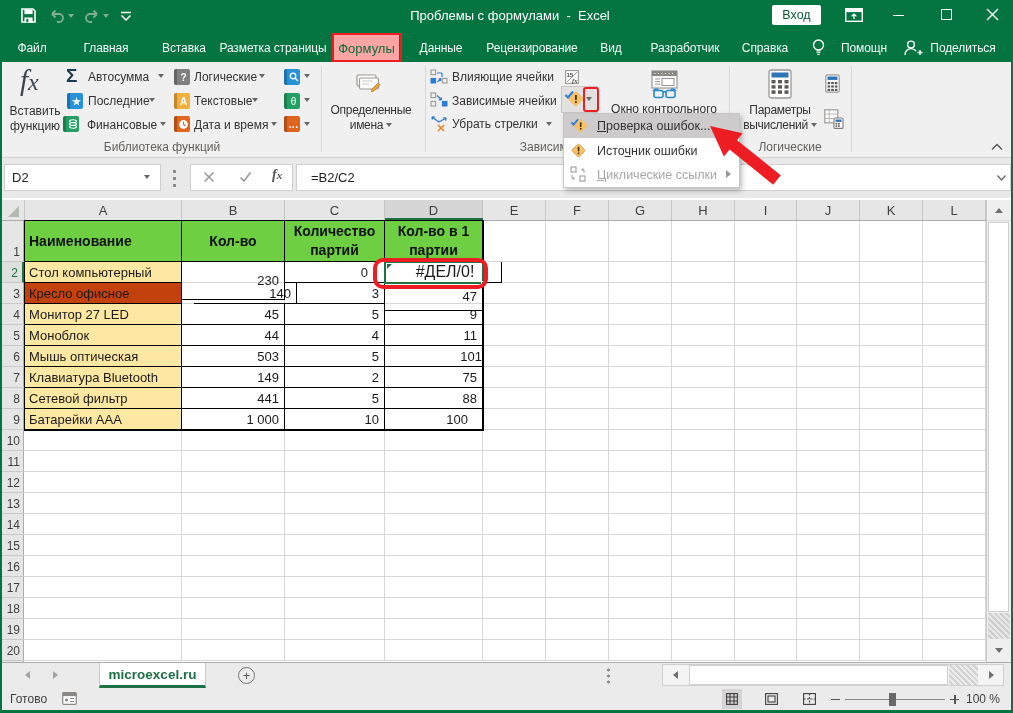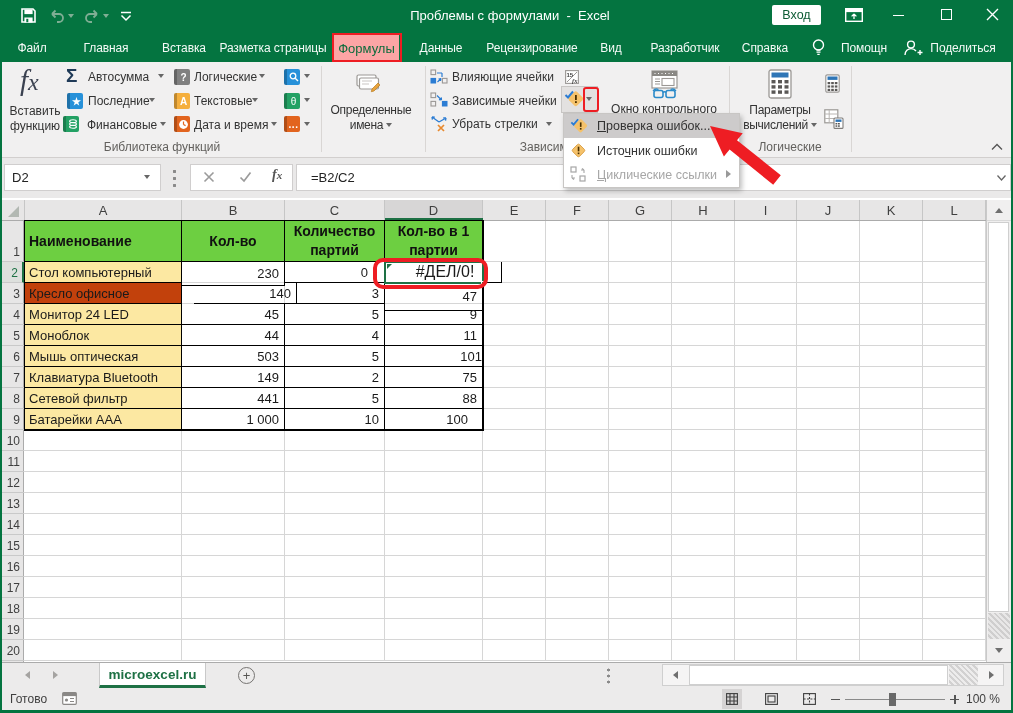--- a/index.html
+++ b/index.html
@@ -322,28 +322,28 @@
 <div class="ab" style="left:24px;top:639px;width:962px;height:1px;background:#D6D6D6"></div>
 <div class="ab" style="left:2px;top:619px;width:22px;height:21px;border-bottom:1px solid #C9C9C9;font-size:12px;color:#3F3F3F;display:flex;align-items:flex-end;justify-content:flex-end;padding:0 4px 2px 0">19</div>
 <div class="ab" style="left:24px;top:660px;width:962px;height:1px;background:#D6D6D6"></div>
 <div class="ab" style="left:2px;top:640px;width:22px;height:21px;border-bottom:1px solid #C9C9C9;font-size:12px;color:#3F3F3F;display:flex;align-items:flex-end;justify-content:flex-end;padding:0 4px 2px 0">20</div>
 <div class="ab" style="left:24px;top:220px;width:460px;height:211px;border:1.5px solid #000"></div>
 <div class="ab" style="left:25px;top:221px;width:157px;height:41px;background:#6DCF41;border-right:1.5px solid #000;border-bottom:1.5px solid #000;display:flex;align-items:center;justify-content:flex-start;padding-left:4px;font-size:14px;font-weight:bold;color:#111;text-align:center;line-height:19px">Наименование</div>
 <div class="ab" style="left:182px;top:221px;width:103px;height:41px;background:#6DCF41;border-right:1.5px solid #000;border-bottom:1.5px solid #000;display:flex;align-items:center;justify-content:center;font-size:14px;font-weight:bold;color:#111;text-align:center;line-height:19px">Кол-во</div>
 <div class="ab" style="left:285px;top:221px;width:100px;height:41px;background:#6DCF41;border-right:1.5px solid #000;border-bottom:1.5px solid #000;display:flex;align-items:center;justify-content:center;font-size:14px;font-weight:bold;color:#111;text-align:center;line-height:19px">Количество<br>партий</div>
 <div class="ab" style="left:385px;top:221px;width:98px;height:41px;background:#6DCF41;border-right:1.5px solid #000;border-bottom:1.5px solid #000;display:flex;align-items:center;justify-content:center;font-size:14px;font-weight:bold;color:#111;text-align:center;line-height:19px">Кол-во в 1<br>партии</div>
 <div class="ab vctr" style="left:25px;top:262px;width:157px;height:21px;background:#FCE8A2;border-right:1.5px solid #000;border-bottom:1.5px solid #000;padding-left:4px;font-size:13px;color:#1A1A1A;white-space:nowrap;overflow:hidden">Стол компьютерный</div>
-<div class="ab vctr" style="left:182px;top:262px;width:103px;height:24px;border-right:1.5px solid #000;border-bottom:1.5px solid #000;justify-content:flex-end;padding-right:5px;font-size:13px;color:#1A1A1A">230</div>
+<div class="ab vctr" style="left:182px;top:262px;width:103px;height:38px;border-right:1.5px solid #000;border-bottom:1.5px solid #000;justify-content:flex-end;padding-right:5px;font-size:13px;color:#1A1A1A">230</div>
 <div class="ab vctr" style="left:285px;top:262px;width:100px;height:21px;border-right:1.5px solid #000;border-bottom:1.5px solid #000;justify-content:flex-end;padding-right:16px;font-size:13px;color:#1A1A1A">0</div>
 <div class="ab ctr" style="left:389px;top:262px;width:113px;height:21px;border-right:1.5px solid #000;border-bottom:1.5px solid #000;font-size:16px;color:#1A1A1A">#ДЕЛ/0!</div>
 <div class="ab vctr" style="left:25px;top:283px;width:157px;height:21px;background:#c2410c;border-right:1.5px solid #000;border-bottom:1.5px solid #000;padding-left:4px;font-size:13px;color:#1A1A1A;white-space:nowrap;overflow:hidden">Кресло офисное</div>
 <div class="ab vctr" style="left:194px;top:283px;width:103px;height:21px;border-right:1.5px solid #000;border-bottom:1.5px solid #000;justify-content:flex-end;padding-right:5px;font-size:13px;color:#1A1A1A">140</div>
 <div class="ab vctr" style="left:285px;top:283px;width:100px;height:21px;border-right:1.5px solid #000;border-bottom:1.5px solid #000;justify-content:flex-end;padding-right:5px;font-size:13px;color:#1A1A1A">3</div>
 <div class="ab vctr" style="left:385px;top:283px;width:98px;height:28px;border-right:1.5px solid #000;border-bottom:1.5px solid #000;justify-content:flex-end;padding-right:5px;font-size:13px;color:#1A1A1A">47</div>
-<div class="ab vctr" style="left:25px;top:304px;width:157px;height:21px;background:#FCE8A2;border-right:1.5px solid #000;border-bottom:1.5px solid #000;padding-left:4px;font-size:13px;color:#1A1A1A;white-space:nowrap;overflow:hidden">Монитор 24 LED</div>
+<div class="ab vctr" style="left:25px;top:304px;width:157px;height:21px;background:#FCE8A2;border-right:1.5px solid #000;border-bottom:1.5px solid #000;padding-left:4px;font-size:13px;color:#1A1A1A;white-space:nowrap;overflow:hidden">Монитор 27 LED</div>
 <div class="ab vctr" style="left:182px;top:304px;width:103px;height:21px;border-right:1.5px solid #000;border-bottom:1.5px solid #000;justify-content:flex-end;padding-right:5px;font-size:13px;color:#1A1A1A">45</div>
 <div class="ab vctr" style="left:285px;top:304px;width:100px;height:21px;border-right:1.5px solid #000;border-bottom:1.5px solid #000;justify-content:flex-end;padding-right:5px;font-size:13px;color:#1A1A1A">5</div>
 <div class="ab vctr" style="left:385px;top:304px;width:98px;height:21px;border-right:1.5px solid #000;border-bottom:1.5px solid #000;justify-content:flex-end;padding-right:5px;font-size:13px;color:#1A1A1A">9</div>
 <div class="ab vctr" style="left:25px;top:325px;width:157px;height:21px;background:#FCE8A2;border-right:1.5px solid #000;border-bottom:1.5px solid #000;padding-left:4px;font-size:13px;color:#1A1A1A;white-space:nowrap;overflow:hidden">Моноблок</div>
 <div class="ab vctr" style="left:182px;top:325px;width:103px;height:21px;border-right:1.5px solid #000;border-bottom:1.5px solid #000;justify-content:flex-end;padding-right:5px;font-size:13px;color:#1A1A1A">44</div>
 <div class="ab vctr" style="left:285px;top:325px;width:100px;height:21px;border-right:1.5px solid #000;border-bottom:1.5px solid #000;justify-content:flex-end;padding-right:5px;font-size:13px;color:#1A1A1A">4</div>
 <div class="ab vctr" style="left:385px;top:325px;width:98px;height:21px;border-right:1.5px solid #000;border-bottom:1.5px solid #000;justify-content:flex-end;padding-right:5px;font-size:13px;color:#1A1A1A">11</div>
 <div class="ab vctr" style="left:25px;top:346px;width:157px;height:21px;background:#FCE8A2;border-right:1.5px solid #000;border-bottom:1.5px solid #000;padding-left:4px;font-size:13px;color:#1A1A1A;white-space:nowrap;overflow:hidden">Мышь оптическая</div>
 <div class="ab vctr" style="left:182px;top:346px;width:103px;height:21px;border-right:1.5px solid #000;border-bottom:1.5px solid #000;justify-content:flex-end;padding-right:5px;font-size:13px;color:#1A1A1A">503</div>
 <div class="ab vctr" style="left:285px;top:346px;width:100px;height:21px;border-right:1.5px solid #000;border-bottom:1.5px solid #000;justify-content:flex-end;padding-right:5px;font-size:13px;color:#1A1A1A">5</div>

